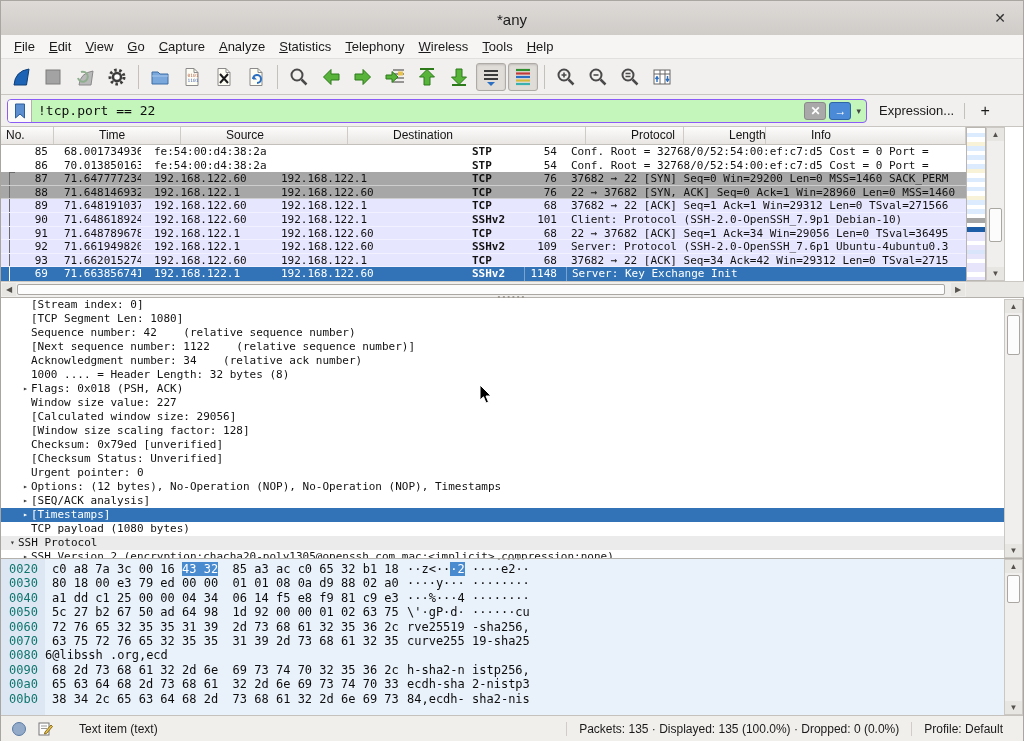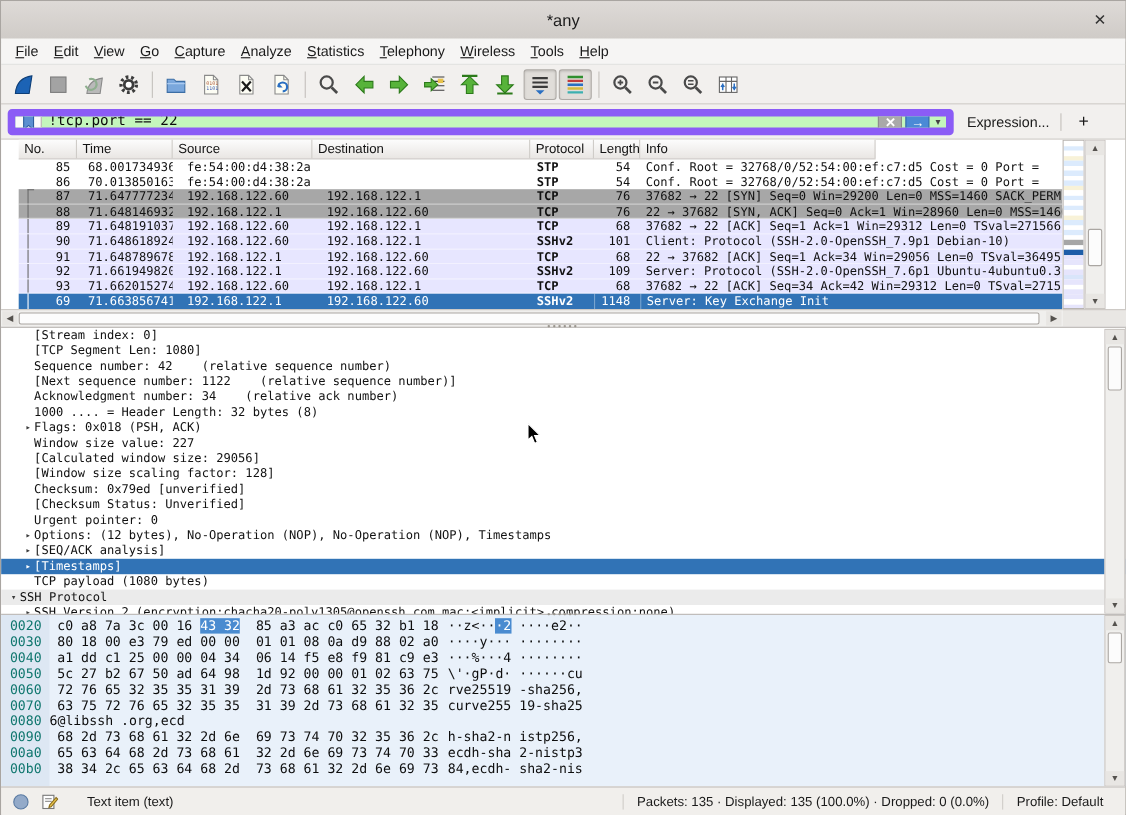--- a/index.html
+++ b/index.html
@@ -23,44 +23,44 @@
   
   .toolbar { position:absolute; left:0; top:58px; width:100%; height:36px; background:#f2f0ee;
     border-bottom:1px solid #c9c5c1; display:flex; align-items:center; padding-left:4px; }
   .tbtn { width:30px; height:28px; display:flex; align-items:center; justify-content:center; margin:0 1px; border:1px solid transparent; border-radius:3px; }
   .tbtn.pressed { background:#e0ddd9; border:1px solid #aeaaa6; box-shadow:inset 0 1px 2px rgba(0,0,0,.15); }
   .tsep { width:1px; height:24px; background:#c4c0bc; margin:0 5px; }
 
   
   .filterbar { position:absolute; left:0; top:94px; width:100%; height:32px; background:#f2f0ee;
     border-bottom:1px solid #c9c5c1; display:flex; align-items:center; padding:0 6px; }
-  .filter-box { flex:0 0 860px; height:24px; border:7px solid #8b5cf6; border-radius:4px; background:#c4f6bc;
+  .filter-box { flex:0 0 860px; height:24px; border:1px solid #8b5cf6; border-radius:4px; background:#c4f6bc;
     display:flex; align-items:center; overflow:hidden; }
   .fb-bookmark { width:24px; height:100%; background:#fbfbfa; border-right:1px solid #b5b1ad;
     display:flex; align-items:center; justify-content:center; }
   .fb-text { flex:1; font-family:"DejaVu Sans Mono", monospace; font-size:13px; color:#0d0d0d; padding-left:6px; white-space:pre; }
   .fb-btn { width:22px; height:18px; border-radius:3px; margin-right:3px; display:flex; align-items:center; justify-content:center;
     color:#fff; font-size:12px; font-weight:bold; }
   .fb-clear { background:#a9a9a9; border:1px solid #8a8a8a; }
   .fb-apply { background:#4b8ad6; border:1px solid #2f64a8; }
   .fb-caret { font-size:9px; color:#444; padding:0 5px 0 2px; }
   .fb-expression { font-size:13px; color:#1a1a1a; margin-left:12px; }
   .fb-vsep { width:1px; height:16px; background:#c4c0bc; margin:0 10px; }
   .fb-plus { font-size:16px; color:#1a1a1a; width:20px; text-align:center; }
 
   
   .packetlist { position:absolute; left:0; top:126px; width:100%; height:170px; background:#fff; }
   .pl-grid { display:grid; grid-template-columns:53px 87px 127px 198px 58px 42px 1fr; }
-  .pl-header { position:absolute; left:16px; top:0; width:779px; height:18px;
-    background:linear-gradient(#fcfcfc,#e9e6e3); border-bottom:1px solid #c3bfbb; }
+  .pl-header { position:absolute; left:0; top:0; width:965px; height:18px;
+    background:linear-gradient(#fcfcfc,#e9e6e3); border-bottom:1px solid #c3bfbb;gap:40px; }
   .pl-header .hcell { font-size:12px; color:#141414; padding:1px 0 0 5px; border-right:1px solid #cfccc8;
     overflow:hidden; white-space:nowrap; }
   .pl-rows { position:absolute; left:0; top:18px; width:965px; height:136px; overflow:hidden; }
   .prow { height:13.6px; font-family:"DejaVu Sans Mono", monospace; font-size:11px; color:#111;
-    white-space:nowrap; position:relative;margin-left:16px; }
+    white-space:nowrap; position:relative; }
   .prow > div { overflow:hidden; line-height:13.6px; }
   .c-no { text-align:right; padding-right:6px; }
   .c-time { padding-left:10px; } .c-src { padding-left:13px; } .c-dst { padding-left:13px; }
   .c-proto { padding-left:6px;font-weight:bold; } .c-len { text-align:right; padding-right:9px; } .c-info { padding-left:5px; }
   .stream-mark { position:absolute; left:8px; top:0; width:1px; height:100%; background:#6b6b6b; }
   .stream-mark.first::after { content:""; position:absolute; left:0; top:0; width:6px; height:1px; background:#6b6b6b; }
   .pl-minimap { position:absolute; left:965px; top:0; width:20px; height:154px; border:1px solid #b9b5b1; background:#fff; overflow:hidden; }
   .pl-minimap .stripe { width:100%; }
 
   

